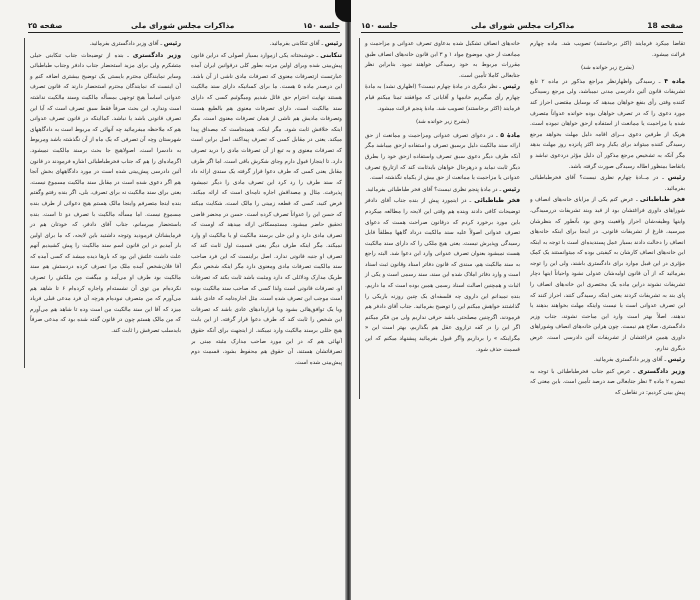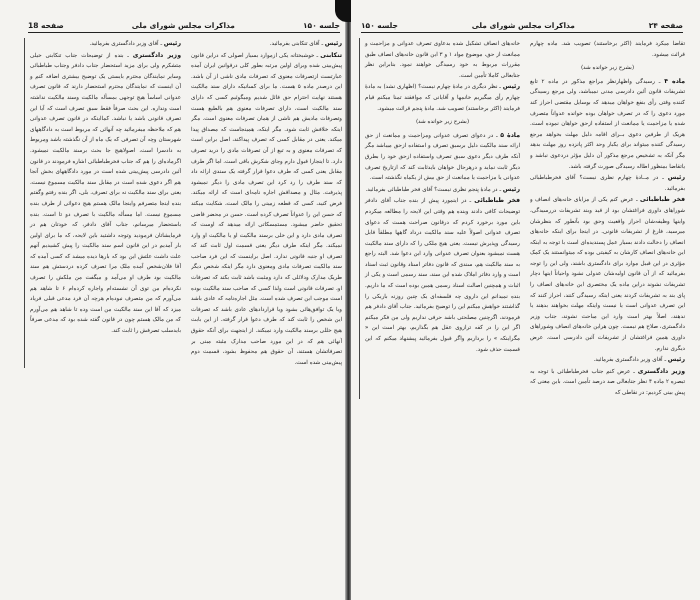--- a/index.html
+++ b/index.html
@@ -49,21 +49,21 @@
 </style>
 </head>
 <body>
 
 <div class="spread">
 
   <div class="page left">
     <div class="header">
       <span>جلسه ۱۵۰</span>
       <span>مذاکرات مجلس شورای ملی</span>
-      <span>صفحه 18</span>
+      <span>صفحه ۲۵</span>
     </div>
     <div class="columns">
       <div class="column">
         <p class="para">
           <span class="speaker">رئیس</span>
           <span>ـ آقای تنکابنی بفرمائید.</span>
         </p>
         <p class="para">
           <span class="speaker">تنکابنی</span>
           <span>ـ خوشبختانه یکی ازموارد بسیار اصولی که دراین قانون پیش‌بینی شده وبرای اولین مرتبه بطور کلی درقوانین ایران آمده عبارتست ازتصرفات معنوی که تصرفات مادی ناشی از آن باشد. این درصدر ماده ۵ هست. ما برای کسانیکه دارای سند مالکیت هستند نهایت احترام حق قائل شدیم ومیگوئیم کسی که دارای سند مالکیت است، دارای تصرفات معنوی هم بالطبع هست وتصرفات مادیش هم ناشی از همان تصرفات معنوی است. مگر اینکه خلافش ثابت شود. مگر اینکه، همینجاست که مصداق پیدا میکند. یعنی در مقابل کسی که تصرف پیداکند، اصل براین است که تصرفات معنوی و به تبع از آن تصرفات مادی را درید تصرف دارد. تا اینجارا قبول دارم وجای شکرش باقی است. اما اگر طرف مقابل یعنی کسی که طرف دعوا قرار گرفته یک سندی ارائه داد که سند طرف را رد کرد این تصرف مادی را دیگر نمیشود پذیرفت. مثال و مصداقش اجاره نامه‌ای است که ارائه میکند. فرض کنید، کسی که قطعه زمینی را مالک است، شکایت میکند که حسن این را عدواناً تصرف کرده است. حسن در محضر قاضی تحقیق حاضر میشود. مستمسکاتی ارائه میدهد که اوست که تصرف مادی دارد و این خلی برسند مالکیت او یا مالکیت او وارد نمیکند. مگر اینکه طرف دیگر یعنی قسمت اول ثابت کند که تصرف او جنبه قانونی ندارد. اصل براینست که این فرد صاحب سند مالکیت تصرفات مادی ومعنوی دارد مگر اینکه شخص دیگر طریک مدارک ودلائلی که دارد ومثبت باشد ثابت بکند که تصرفات او، تصرفات قانونی است ولذا کسی که صاحب سند مالکیت بوده است موجب این تصرف شده است. مثل اجاره‌نامه که عادی باشد ویا یک توافق‌هائی بشود ویا قرارداد‌های عادی باشد که تصرفات این شخص را ثابت کند که طرف دعوا قرار گرفته. از این بابت هیچ خللی برسند مالکیت وارد نمیکند. از اینجهت برای آنکه حقوق آنهائی هم که در این مورد صاحب مدارک مثبته مبنی بر تصرفاتشان هستند، آن حقوق هم محفوظ بشود، قسمت دوم پیش‌بینی شده است.</span>
@@ -80,21 +80,21 @@
         </p>
       </div>
     </div>
   </div>
 
   <div class="gutter"></div>
   <div class="clip-top"></div>
 
   <div class="page right">
     <div class="header">
-      <span>صفحه ۲۴</span>
+      <span>صفحه 18</span>
       <span>مذاکرات مجلس شورای ملی</span>
       <span>جلسه ۱۵۰</span>
     </div>
     <div class="columns">
       <div class="column">
         <p class="para">
           <span>تقاضا میکرد فرمایند (اکثر برخاستند) تصویب شد. ماده چهارم قرائت میشود.</span>
         </p>
         <p class="center-note">(بشرح زیر خوانده شد)</p>
         <p class="para">

